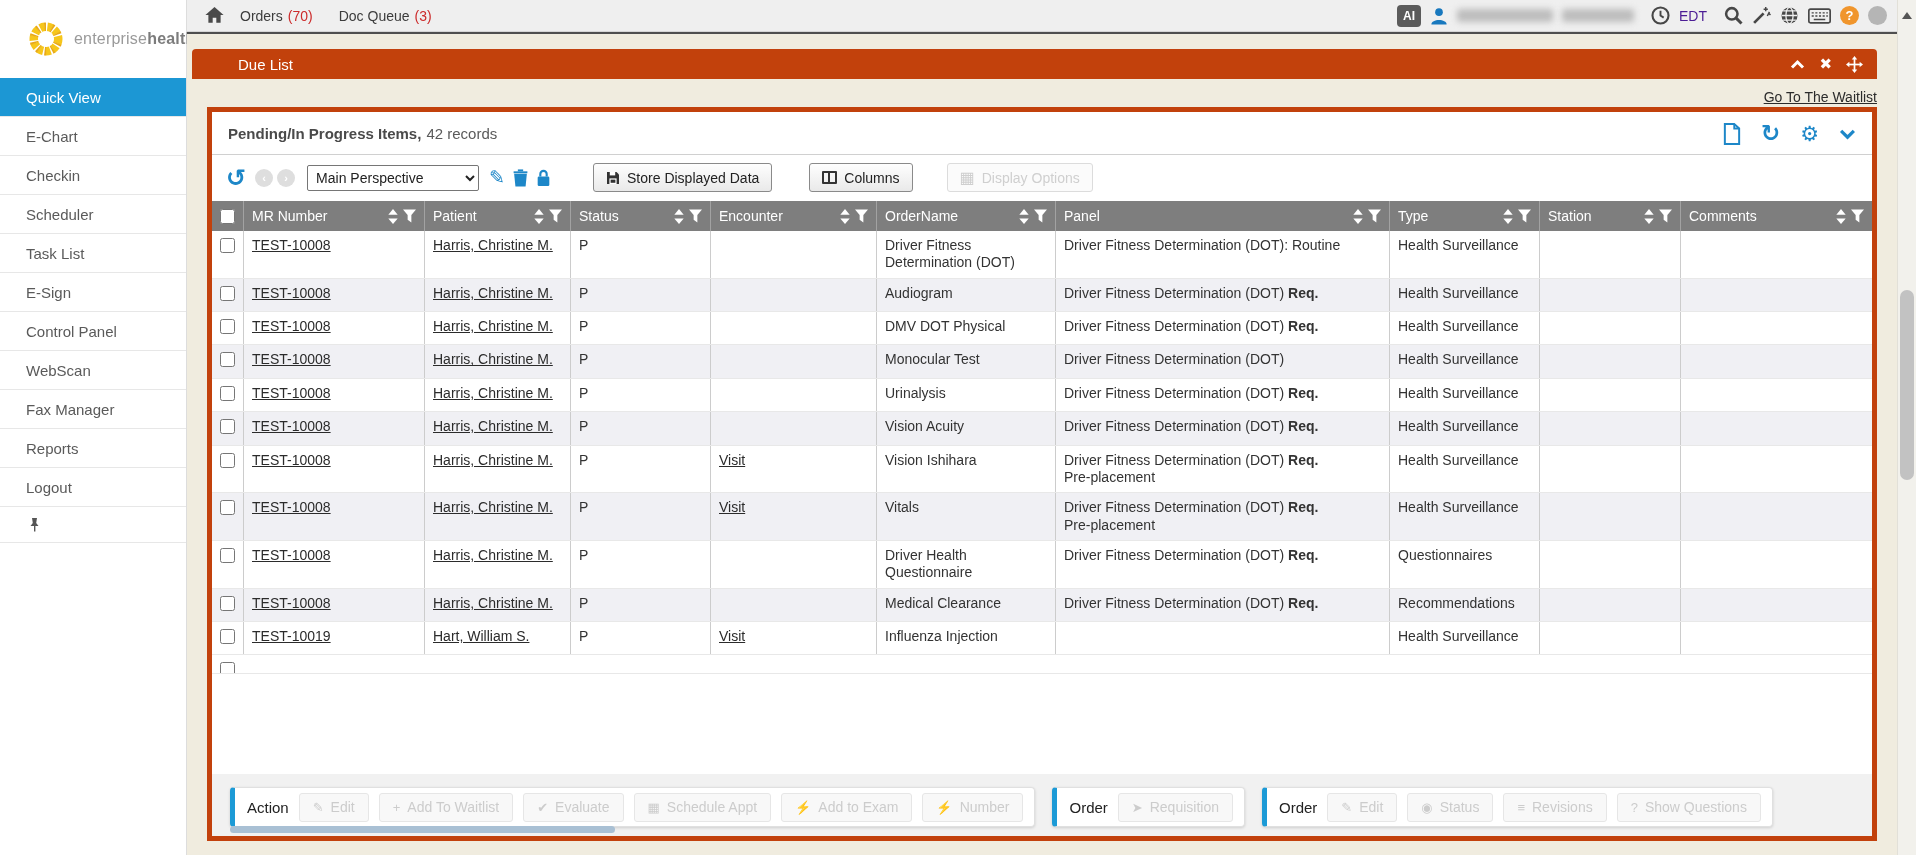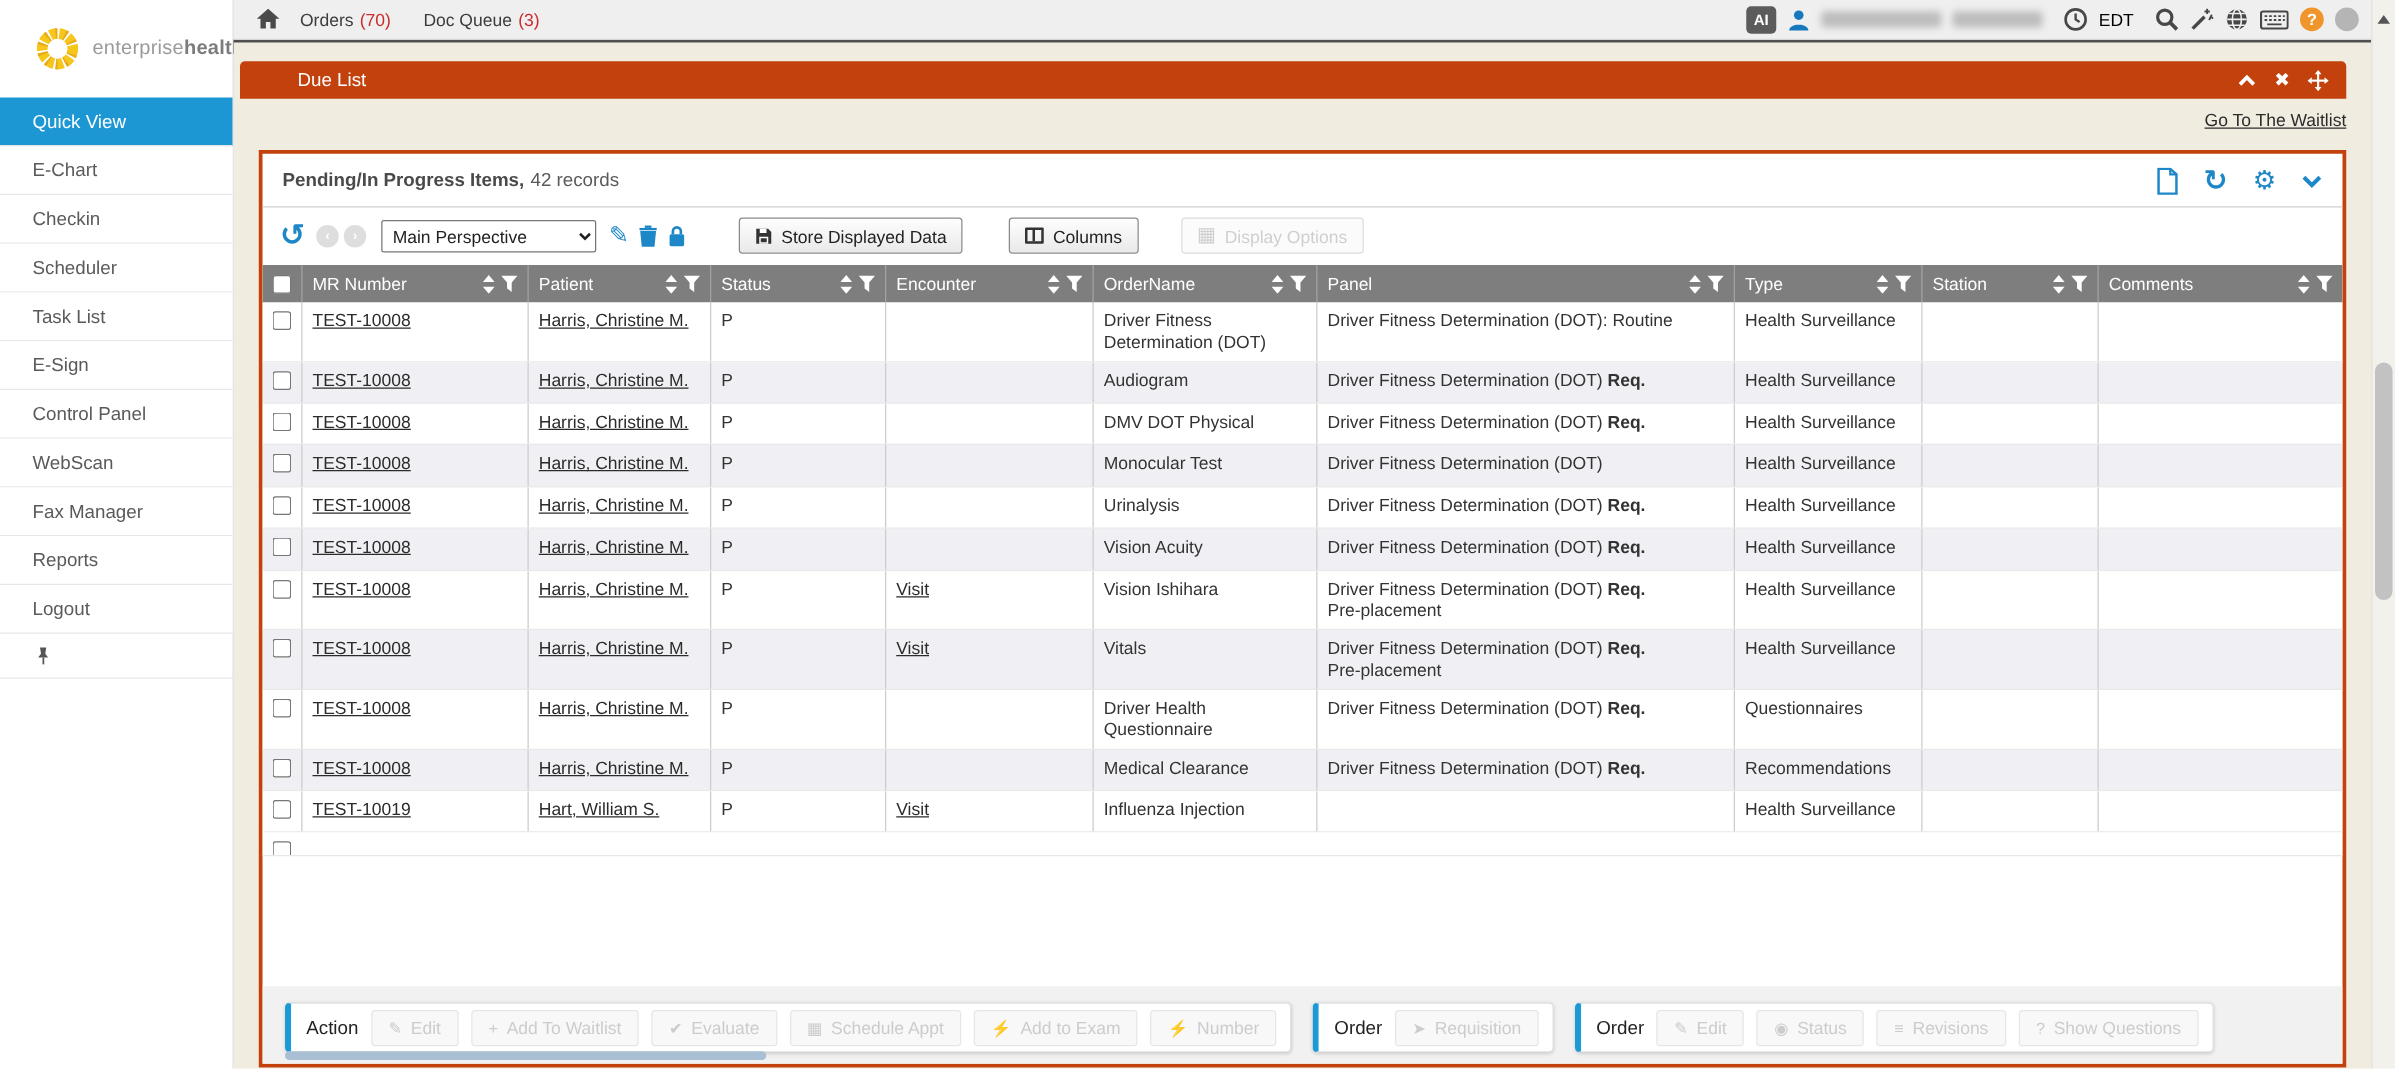--- a/index.html
+++ b/index.html
@@ -10,21 +10,21 @@
   
   .topbar{position:absolute;left:187px;top:0;right:19px;height:32px;background:#efefef;
     border-bottom:1px solid #d6d6d6;display:flex;align-items:center;padding:0 10px 0 18px;}
   .topbar .nav{display:flex;align-items:center;gap:26px;margin-left:16px;}
   .nav-item{font-size:14px;color:#3c3c3c;cursor:pointer;display:flex;gap:5px;}
   .nav-count{color:#cc2a2a;}
   .topbar-right{margin-left:auto;display:flex;align-items:center;gap:9px;}
   .ai-badge{width:24px;height:22px;background:#5b5b5b;border-radius:4px;color:#fff;
     font-weight:bold;font-size:12px;display:flex;align-items:center;justify-content:center;}
   .blur{height:13px;background:#bdbdbd;border-radius:3px;filter:blur(3px);}
-  .tz{font-size:14px;color:#000000;}
+  .tz{font-size:14px;color:#4c1d95;}
   .help-circle{width:19px;height:19px;border-radius:50%;background:#f0952c;color:#fff;
     font-weight:bold;font-size:13px;display:flex;align-items:center;justify-content:center;}
   .avatar{width:19px;height:19px;border-radius:50%;background:#b5b5b5;}
   .tb-ico{display:inline-flex;align-items:center;justify-content:center;color:#474747;}
 
   
   .sidebar{position:absolute;left:0;top:0;bottom:0;width:187px;background:#fff;
     border-right:1px solid #ddd;}
   .logo{display:flex;align-items:center;gap:8px;padding:10px 8px 10px 26px;height:78px;}
   .logo-txt{font-size:16px;color:#9a9a9a;letter-spacing:.2px;}
@@ -40,22 +40,22 @@
     border-top:2px solid #4f4f4f;padding:15px 20px 0 5px;}
   .duelist-bar{height:30px;background:#c2410c;border-radius:4px 4px 0 0;display:flex;
     align-items:center;color:#fff;padding:0 14px 0 46px;}
   .duelist-title{font-size:15px;}
   .duelist-ctrls{margin-left:auto;display:flex;align-items:center;gap:14px;}
   .duelist-ctrls .ctl{color:#fff;font-size:15px;font-weight:bold;cursor:pointer;
     display:inline-flex;align-items:center;}
   .waitlist-row{text-align:right;margin-top:9px;height:19px;}
   .waitlist-link{font-size:14px;color:#2b2b2b;text-decoration:underline;cursor:pointer;}
 
-  .content-panel{margin-left:15px;margin-top:13px;height:734px;background:#fff;
-    border:3px solid #c2410c;position:relative;overflow:hidden;}
+  .content-panel{margin-left:15px;height:734px;background:#fff;
+    border:5px solid #c2410c;position:relative;overflow:hidden;}
 
   .records-bar{display:flex;align-items:center;padding:10px 16px 9px 16px;
     border-bottom:1px solid #d0d0d0;}
   .records-title{font-size:15px;font-weight:bold;color:#4a4a4a;}
   .records-count{font-size:15px;color:#5a5a5a;margin-left:5px;}
   .records-icons{margin-left:auto;display:flex;align-items:center;gap:20px;}
   .blue-ico{color:#1d87c8;display:inline-flex;align-items:center;cursor:pointer;
     font-size:20px;line-height:1;}
 
   .toolbar{display:flex;align-items:center;padding:8px 16px 9px 14px;}

